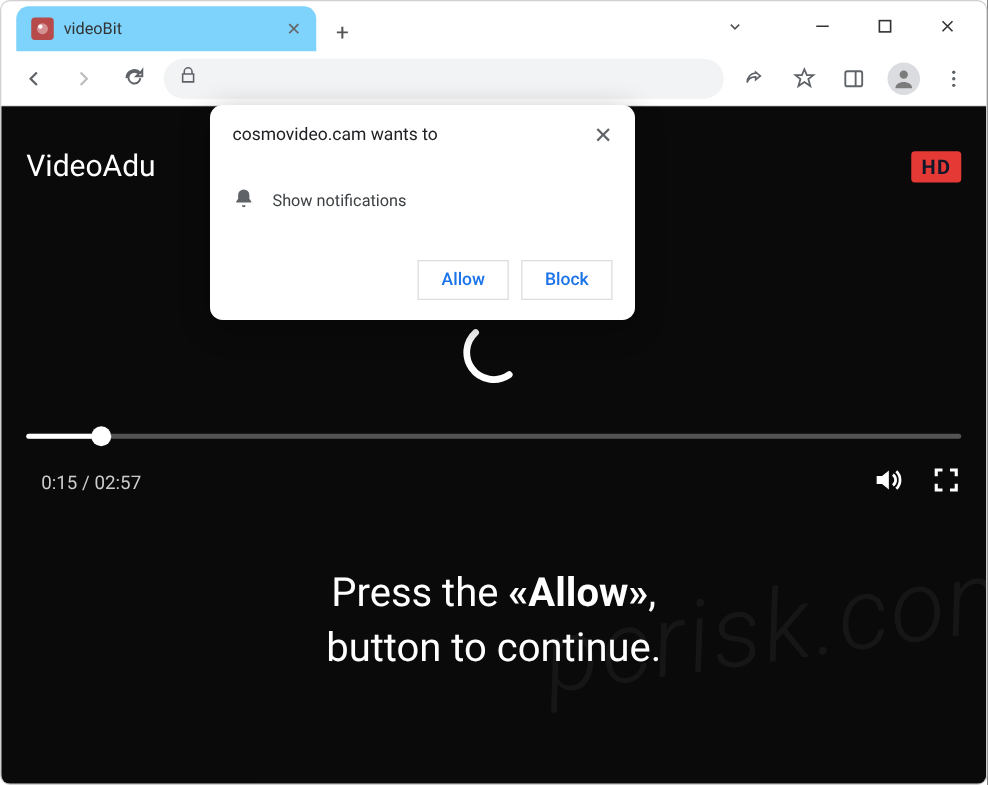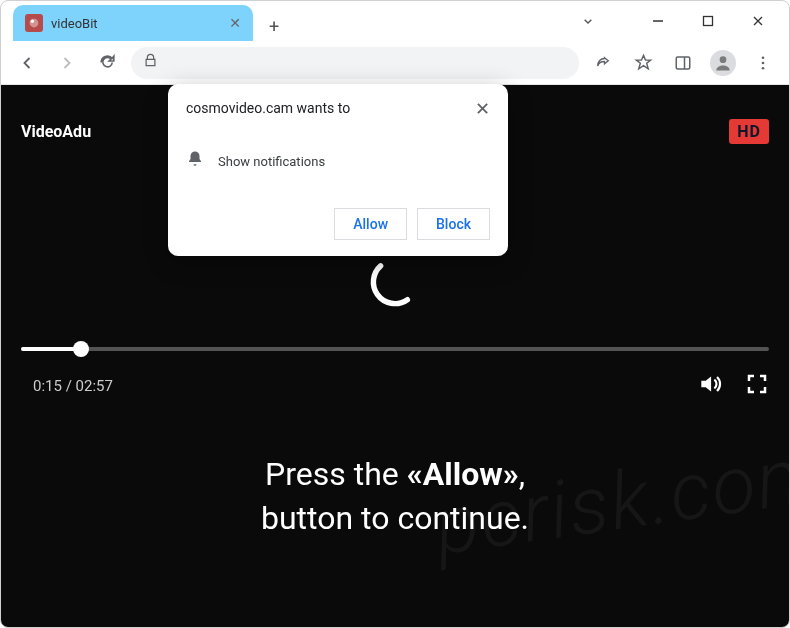--- a/index.html
+++ b/index.html
@@ -27,21 +27,21 @@
 .nav-btn.disabled { color: #bdbdbd; }
 .omnibox { flex: 1; height: 32px; background: #f1f3f4; border-radius: 16px; display: flex; align-items: center; padding: 0 12px; gap: 8px; color: #3c4043; }
 .omnibox .lock { color: #5f6368; }
 .omnibox .url { font-size: 14px; color: #3c4043; flex: 1; white-space: nowrap; overflow: hidden; }
 .tool-icon { width: 32px; height: 32px; display: flex; align-items: center; justify-content: center; color: #5f6368; }
 .avatar { width: 26px; height: 26px; border-radius: 50%; background: #dadce0; display: flex; align-items: center; justify-content: center; }
 
 
 .content { flex: 1; background: #0a0a0a; position: relative; overflow: hidden; }
 .player-header { position: absolute; top: 34px; left: 20px; right: 20px; display: flex; align-items: center; justify-content: space-between; }
-.brand { color: #fff; font-size: 16px; font-weight: 700; }
+.brand { color: #fff; font-size: 24px; font-weight: 400; }
 .hd-badge { background: #e53935; color: #0f172a; font-weight: 700; font-size: 16px; padding: 3px 8px; border-radius: 3px; letter-spacing: 1px; }
 
 .spinner { position: absolute; top: 170px; left: 50%; transform: translateX(-50%); }
 .spinner svg { width: 54px; height: 54px; }
 
 .timeline { position: absolute; top: 262px; left: 20px; right: 20px; height: 4px; background: rgba(255,255,255,0.3); border-radius: 2px; }
 .timeline .progress { position: absolute; left: 0; top: 0; height: 100%; width: 8%; background: #fff; border-radius: 2px; }
 .timeline .thumb { position: absolute; left: 8%; top: 50%; transform: translate(-50%, -50%); width: 16px; height: 16px; background: #fff; border-radius: 50%; }
 
 .controls-row { position: absolute; top: 286px; left: 32px; right: 20px; display: flex; align-items: center; justify-content: space-between; color: #ddd; font-size: 14px; }

